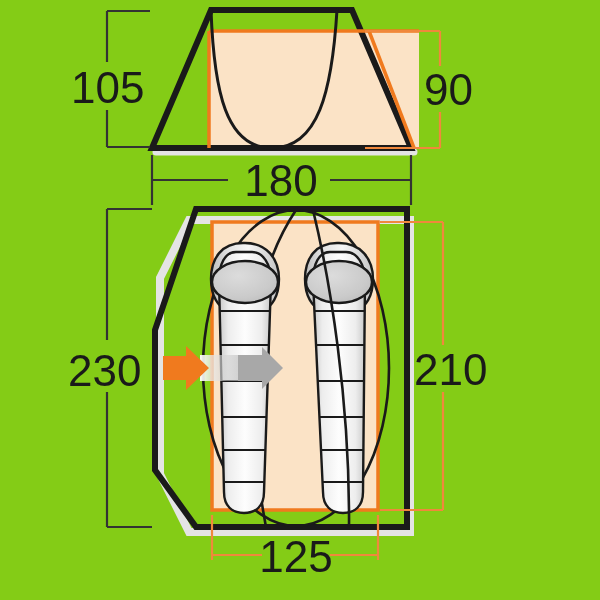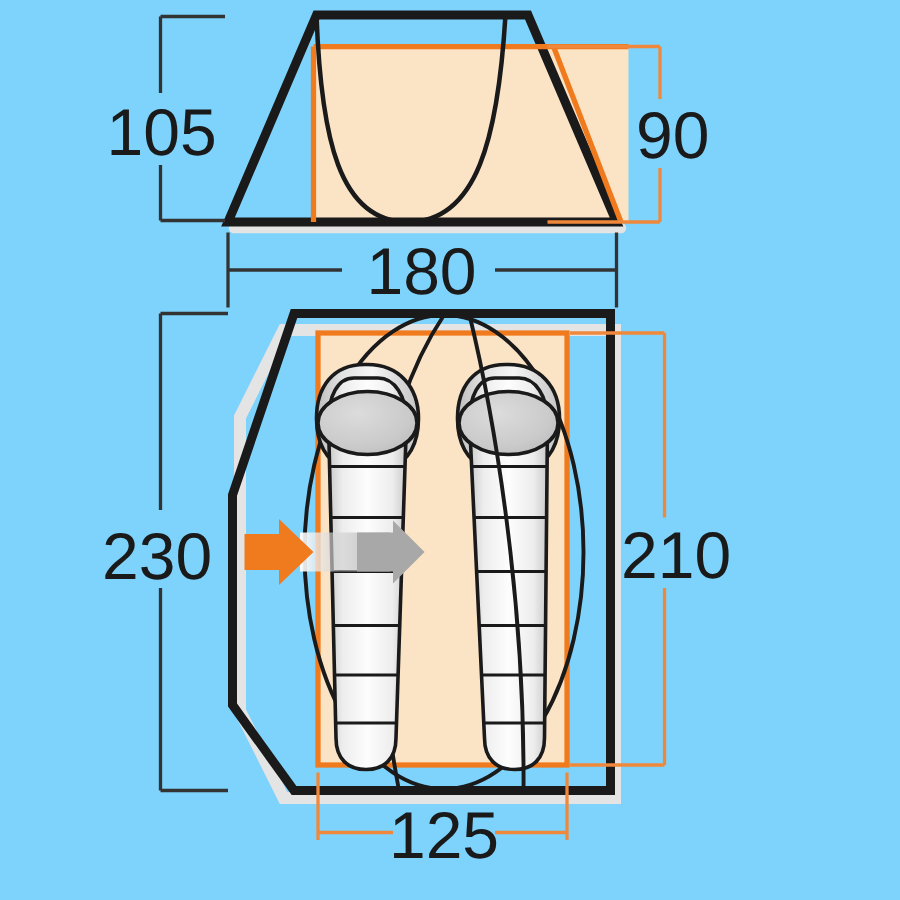--- a/index.html
+++ b/index.html
@@ -8,21 +8,21 @@
     padding: 0;
     background: #ffffff;
   }
   body {
     font-family: "Liberation Sans", sans-serif;
   }
   #diagram-root {
     position: relative;
     width: 600px;
     height: 600px;
-    background: #7dd3fc;
+    background: #84cc16;
     overflow: hidden;
   }
   #tent-svg {
     display: block;
     width: 600px;
     height: 600px;
   }
   .dim-text {
     font-family: "Liberation Sans", sans-serif;
     font-size: 44px;

